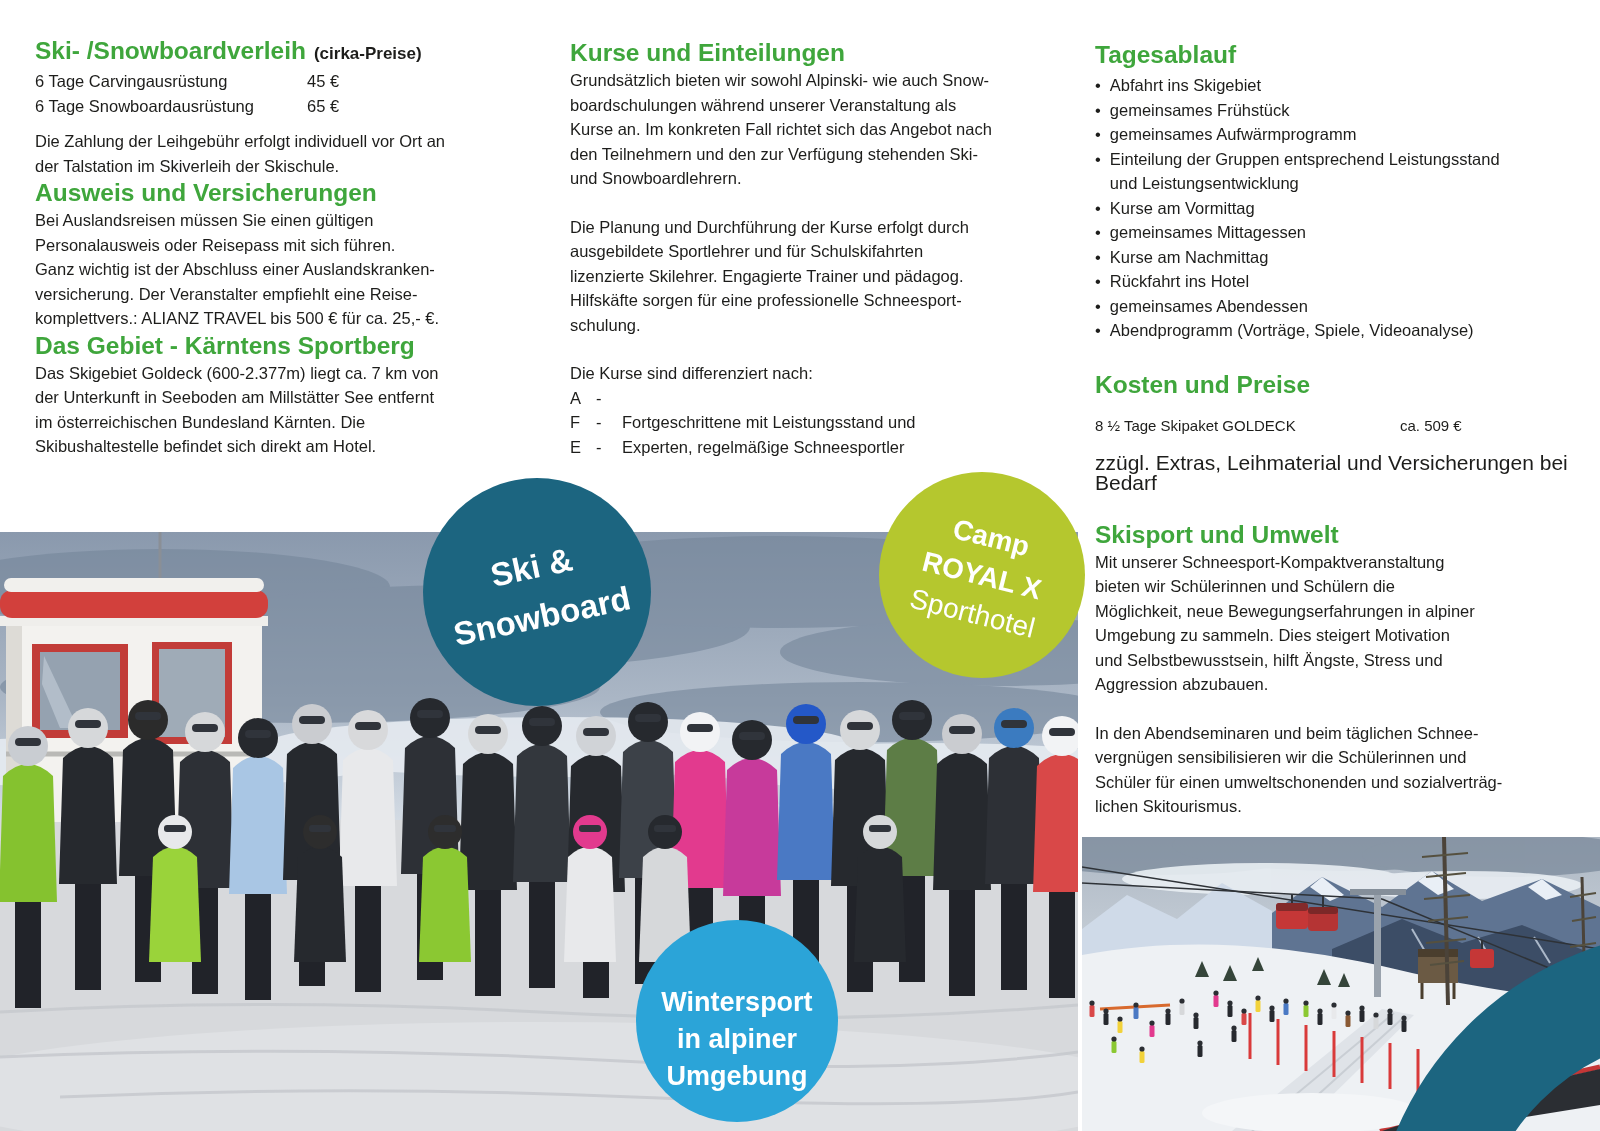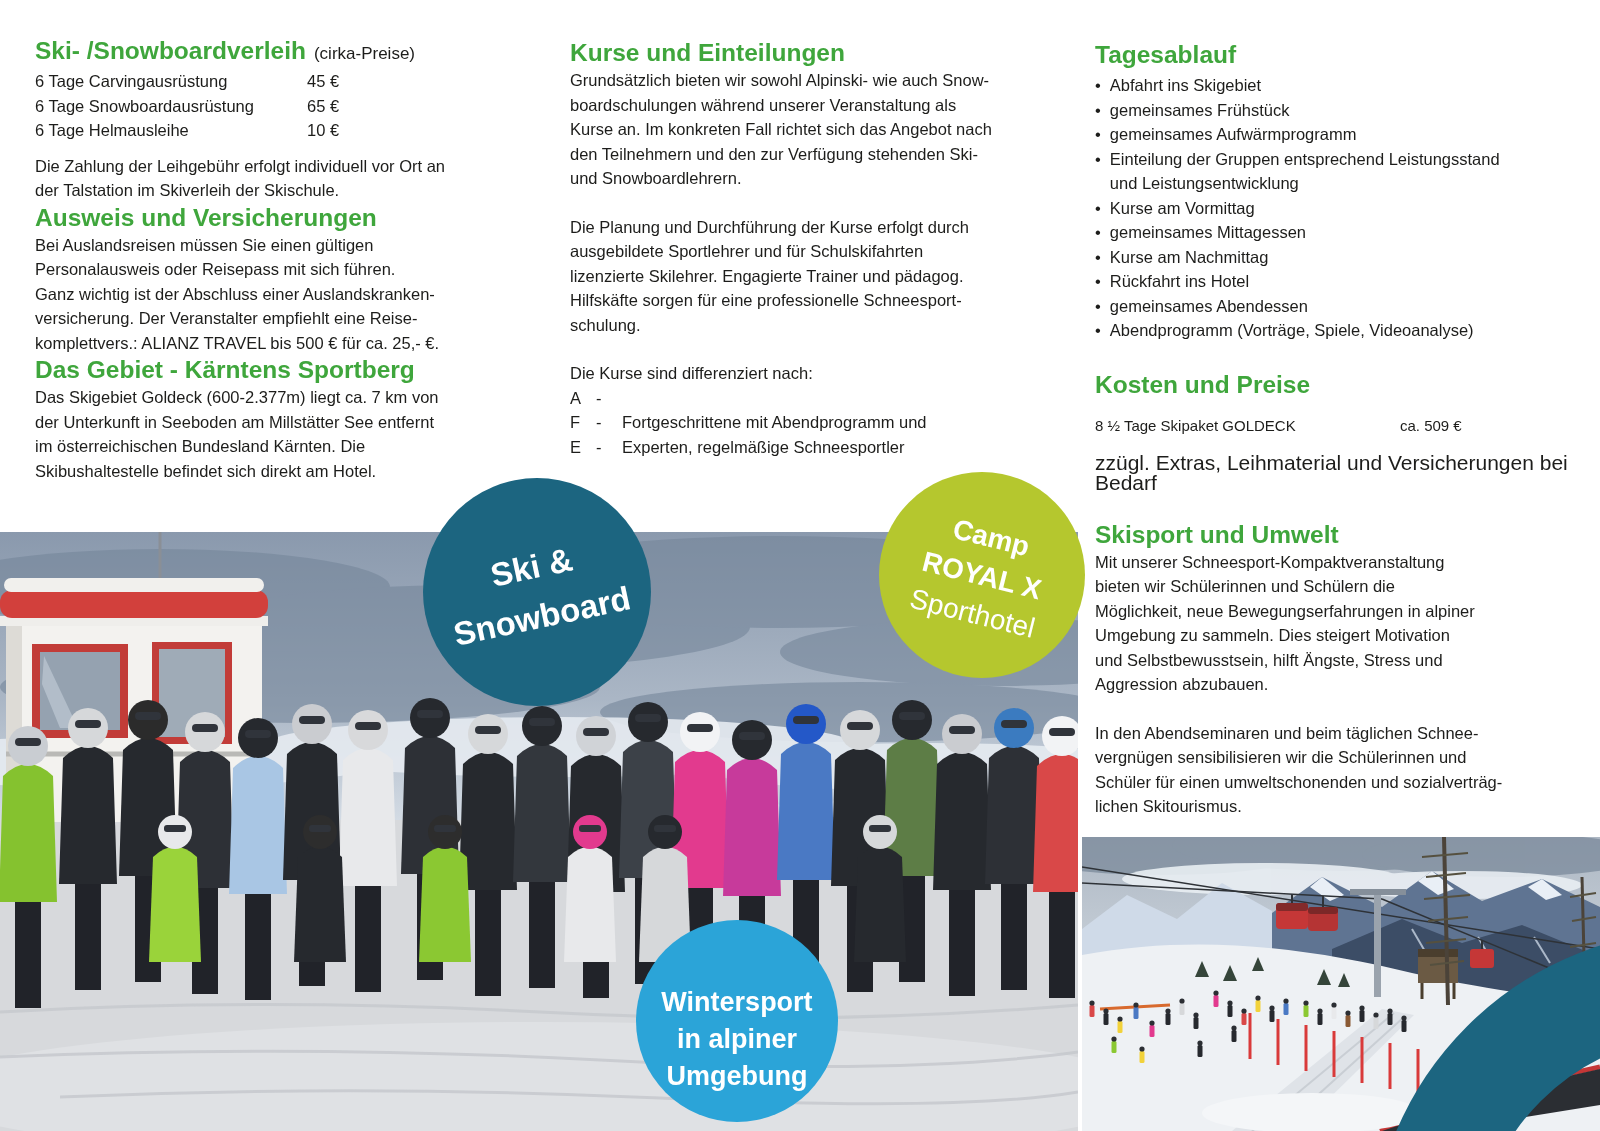--- a/index.html
+++ b/index.html
@@ -3,21 +3,21 @@
 <meta charset="utf-8">
 <style>
   html,body{margin:0;padding:0;}
   .page{position:relative;width:1600px;height:1131px;background:#ffffff;overflow:hidden;
         font-family:"Liberation Sans",sans-serif;color:#1d1d1b;}
   .col{position:absolute;}
   .col.c1{left:35px;top:36px;width:520px;}
   .col.c2{left:570px;top:38px;width:520px;}
   .col.c3{left:1095px;top:40px;width:490px;}
   h2.sec{font-size:24.5px;font-weight:bold;color:var(--green);margin:0;line-height:30px;}
-  .suffix{font-size:17px;font-weight:normal;color:#1d1d1b;margin-left:8px;}
+  .suffix{font-size:17px;font-weight:bold;color:#1d1d1b;margin-left:8px;}
   .body{font-size:16.5px;line-height:24.5px;white-space:pre-line;margin:0;}
   .mt-note{margin-top:11px;}
   .mt-sec{margin-top:21px;}
   .price-row{display:grid;grid-template-columns:272px auto;font-size:16.5px;line-height:24.5px;}
   .lv-row{display:grid;grid-template-columns:26px 26px auto;font-size:16.5px;line-height:24.5px;}
   .bullet-row{display:flex;font-size:16.5px;line-height:24.5px;}
   .bullet-row::before{content:"•";margin-right:9px;}
   .bullet-row .txt{white-space:pre-line;}
   .kosten-row{display:grid;grid-template-columns:305px auto;font-size:15px;line-height:26px;margin-top:13px;}
   .small-note{font-size:21px;line-height:20px;margin-top:14px;}
@@ -45,24 +45,20 @@
   <div class="col c1">
     <h2 class="sec"><span>Ski- /Snowboardverleih</span><span class="suffix">(cirka-Preise)</span></h2>
     <div class="price-row">
       <span>6 Tage Carvingausrüstung</span>
       <span>45 €</span>
     </div>
     <div class="price-row">
       <span>6 Tage Snowboardausrüstung</span>
       <span>65 €</span>
     </div>
-    <div class="price-row">
-      <span>6 Tage Helmausleihe</span>
-      <span>10 €</span>
-    </div>
     <p class="body mt-note">Die Zahlung der Leihgebühr erfolgt individuell vor Ort an
 der Talstation im Skiverleih der Skischule.</p>
 
     <h2 class="sec mt-sec">Ausweis und Versicherungen</h2>
     <p class="body">Bei Auslandsreisen müssen Sie einen gültigen
 Personalausweis oder Reisepass mit sich führen.
 Ganz wichtig ist der Abschluss einer Auslandskranken-
 versicherung. Der Veranstalter empfiehlt eine Reise-
 komplettvers.: ALIANZ TRAVEL bis 500 € für ca. 25,- €.</p>
 
@@ -86,21 +82,21 @@
 Hilfskäfte sorgen für eine professionelle Schneesport-
 schulung.</p>
     <p class="body" style="margin-top:24px">Die Kurse sind differenziert nach:</p>
     <div class="lv-row">
       <span>A</span>
       <span>-</span>
     </div>
     <div class="lv-row">
       <span>F</span>
       <span>-</span>
-      <span>Fortgeschrittene mit Abendprogramm und</span>
+      <span>Fortgeschrittene mit Leistungsstand und</span>
     </div>
     <div class="lv-row">
       <span>E</span>
       <span>-</span>
       <span>Experten, regelmäßige Schneesportler</span>
     </div>
   </div>
 
   <div class="col c3">
     <h2 class="sec">Tagesablauf</h2>

